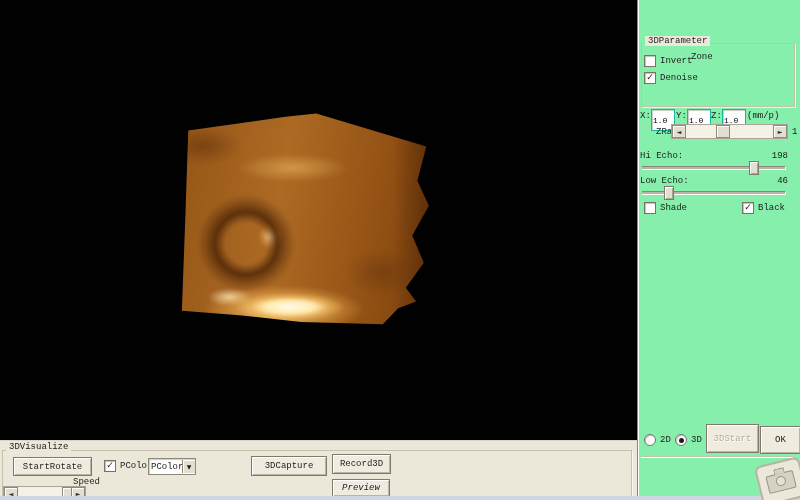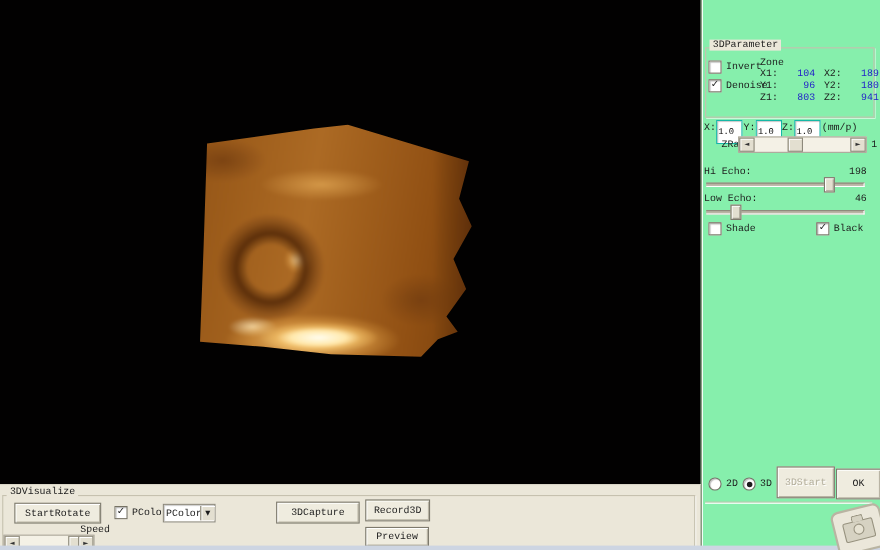--- a/index.html
+++ b/index.html
@@ -99,34 +99,20 @@
       <span>Invert</span>
     </div>
     <div class="row" style="left:6px;top:72px;">
       <span class="cb">
         <span class="glyph">✓</span>
       </span>
       <span>Denoise</span>
     </div>
 
     <span class="lbl" style="left:53px;top:52px;">Zone</span>
-    <div class="zone-grid">
-      <span>X1:</span>
-      <span class="v blue">104</span>
-      <span style="padding-left:8px;">X2:</span>
-      <span class="v blue">189</span>
-      <span>Y1:</span>
-      <span class="v blue">96</span>
-      <span style="padding-left:8px;">Y2:</span>
-      <span class="v blue">180</span>
-      <span>Z1:</span>
-      <span class="v blue">803</span>
-      <span style="padding-left:8px;">Z2:</span>
-      <span class="v blue">941</span>
-    </div>
 
     <span class="lbl" style="left:2px;top:111px;">X:</span>
     <input class="tin" style="left: 13px; top: 109px;" value="1.0">
     <span class="lbl" style="left:38px;top:111px;">Y:</span>
     <input class="tin" style="left: 49px; top: 109px;" value="1.0">
     <span class="lbl" style="left:73px;top:111px;">Z:</span>
     <input class="tin" style="left: 84px; top: 109px;" value="1.0">
     <span class="lbl" style="left:109px;top:111px;">(mm/p)</span>
 
     <span class="lbl" style="left:2px;top:127px;padding-left:16px;">ZRate</span>
@@ -190,21 +176,21 @@
       <span>PColor</span>
     </div>
 
     <div class="dd">
       <span class="dd-text">PColor</span>
       <span class="dd-btn">▼</span>
     </div>
 
     <div class="btn" style="left:251px;top:15px;width:74px;height:18px;">3DCapture</div>
     <div class="btn" style="left:332px;top:13px;width:57px;height:18px;">Record3D</div>
-    <div class="btn" style="left:332px;top:38px;width:56px;height:16px;">Preview</div>
+    <div class="btn" style="left:332px;top:38px;width:56px;height:16px;font-style:italic;">Preview</div>
 
     <span class="lbl" style="left:40px;top:36px;padding-left:33px;">Speed</span>
     <div class="sb" style="left:3px;top:45px;width:81px;">
       <span class="sb-btn" style="left:0;">◄</span>
       <span class="sb-thumb" style="left:58px;"></span>
       <span class="sb-btn" style="right:0;">►</span>
     </div>
   </div>
 
   <div class="blue-strip"></div>

